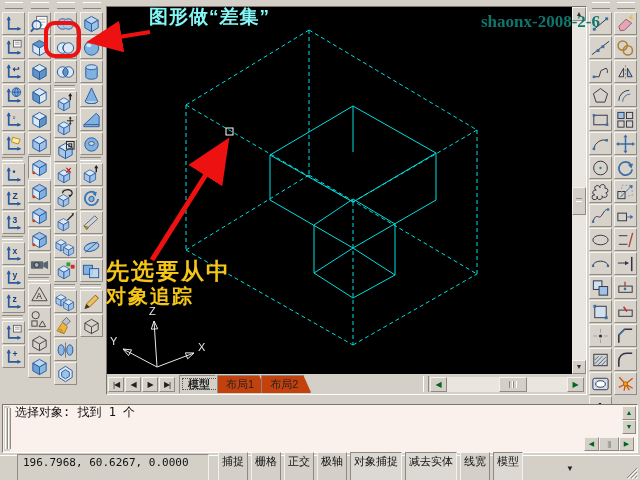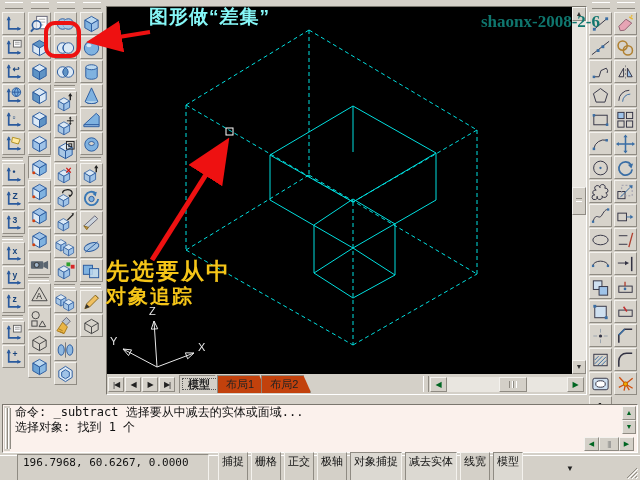--- a/index.html
+++ b/index.html
@@ -868,21 +868,20 @@
             <path d="M11 11L4.5 4M11 11l7.5-6M11 11l-7 3.5M11 11l7.5 4.5M11 11l-1.5 7M11 11l4 6.5" stroke="#d05010" stroke-width="1.4"></path>
             <circle cx="11" cy="11" r="2.2" fill="#f0a800" stroke="#c06000"></circle>
           </svg>
         </div>
       </div>
     </div>
 </div>
 
 <div id="cmdwin">
   <div id="cmdhandle"></div>
-  <div class="cmdline">命令: _subtract 选择要从中减去的实体或面域...</div>
   <div class="cmdline">选择对象: 找到 1 个</div>
   <div id="cmdvs">
     <div class="cbtn" style="width:14px;">▲</div>
     <div class="cbtn" style="width:14px;">▼</div>
   </div>
   <div id="cmdhs">
     <div class="cbtn">◀</div>
     <div id="cmdhthumb">||||</div>
     <div class="cbtn">▶</div>
   </div>

